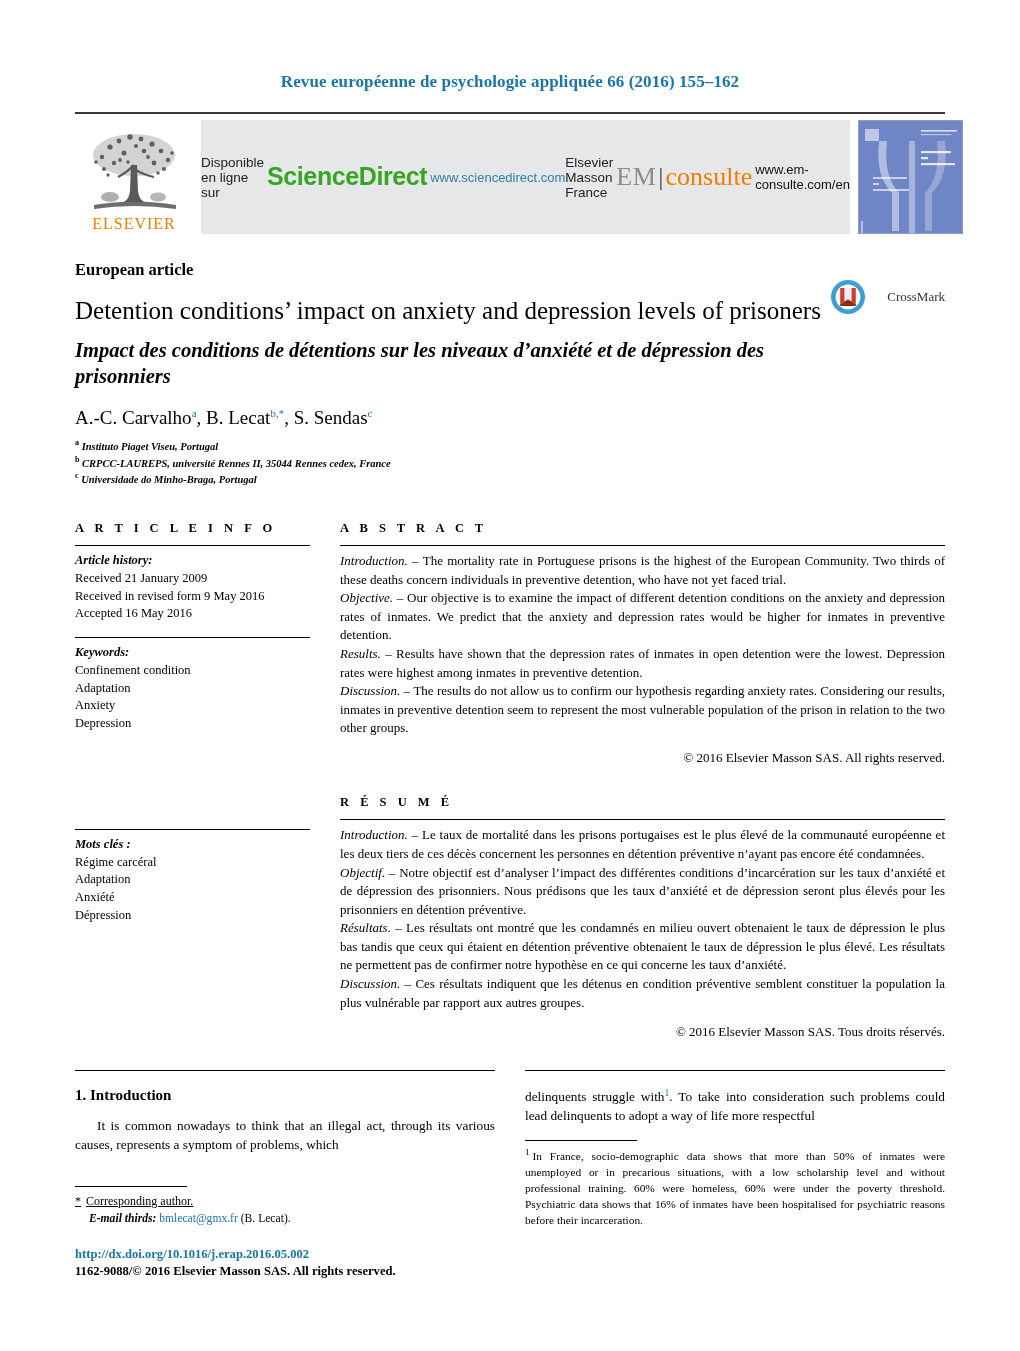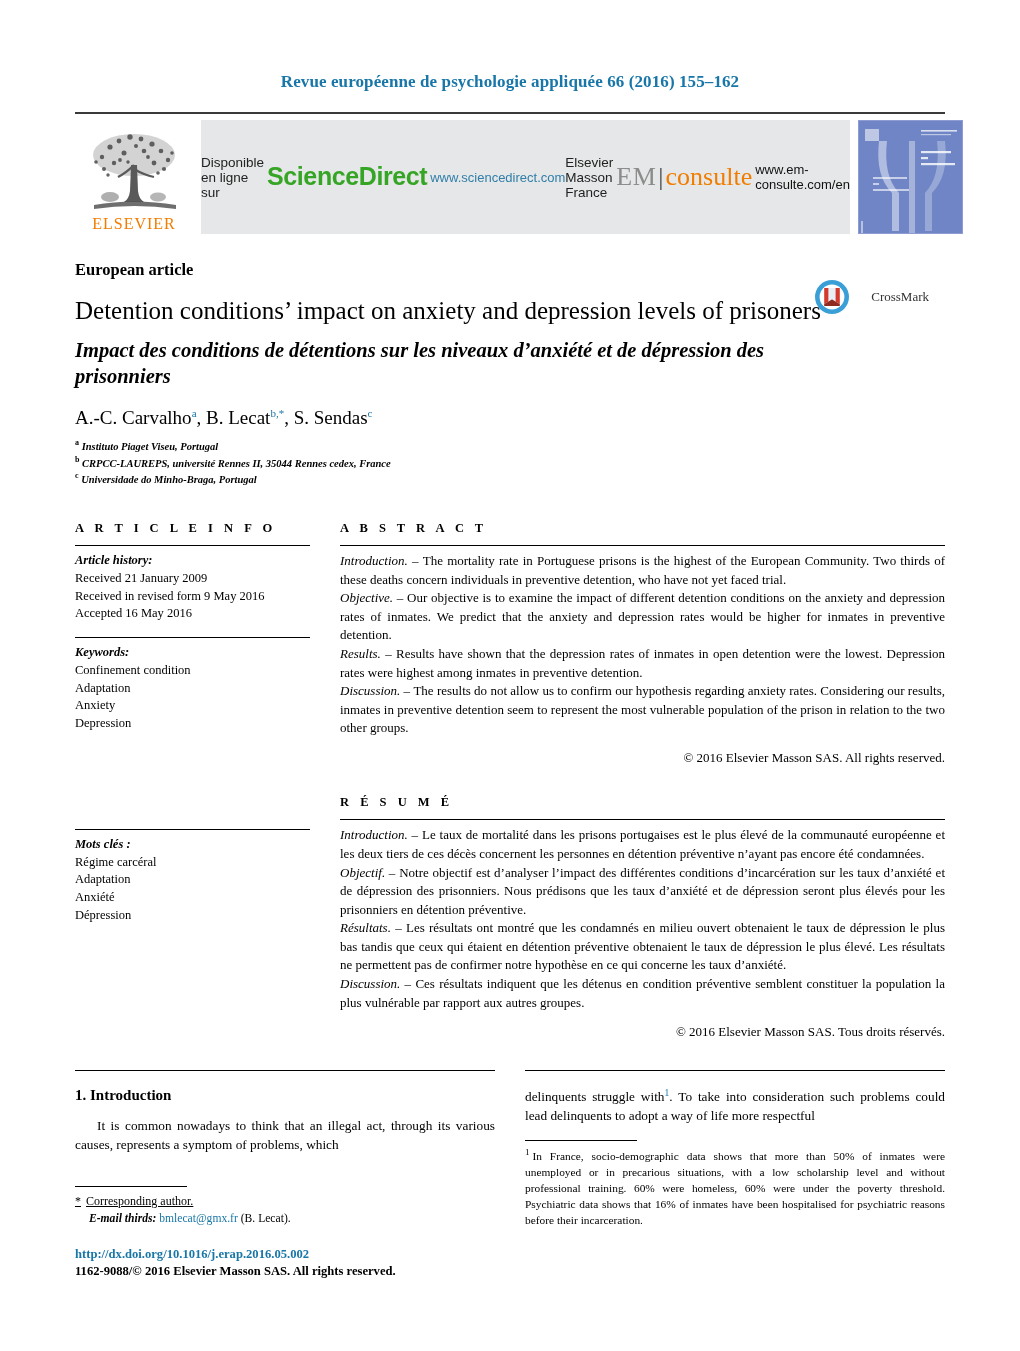--- a/index.html
+++ b/index.html
@@ -139,21 +139,21 @@
     font-family: "Liberation Serif", serif;
     font-size: 19px;
     margin-bottom: 8px;
   }
   .sup { font-size: 11px; vertical-align: super; color: #1876a8; }
   .affils { font-size: 10.5px; font-style: italic; font-weight: bold; line-height: 1.45; }
   .affils .asup { font-size: 8px; vertical-align: super; font-style: normal; }
 
   .crossmark {
     position: absolute;
-    right: 16px;
+    right: 0;
     top: 18px;
     display: flex;
     align-items: center;
     gap: 20px;
   }
   .crossmark-label {
     font-family: "Liberation Serif", serif;
     font-size: 13px;
     color: #333;
   }

